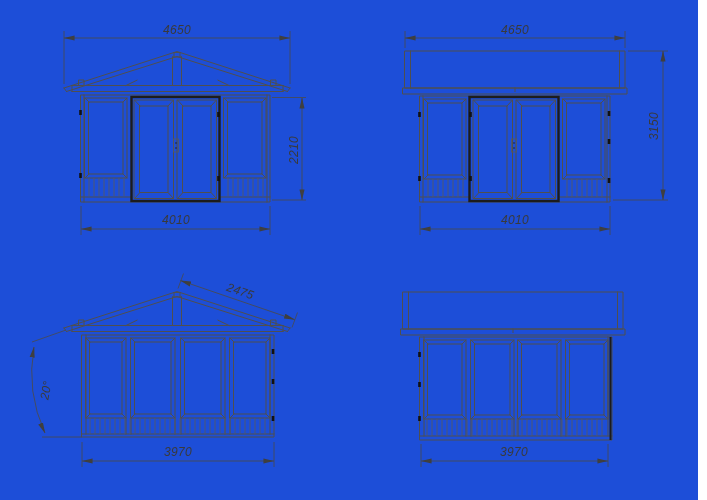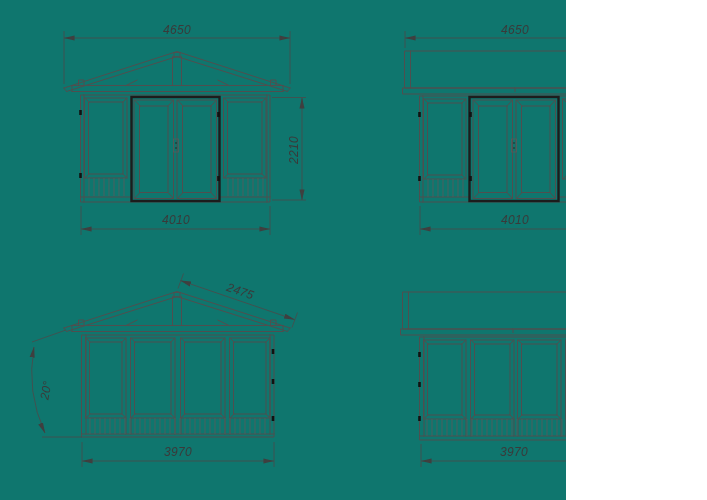--- a/index.html
+++ b/index.html
@@ -1,16 +1,16 @@
 <!DOCTYPE html>
 <html><head>
 <meta charset="utf-8">
 <style>
   html,body{margin:0;padding:0;background:#ffffff;}
-  .canvas{position:relative;width:566px;height:500px;background:#0f766e;overflow:hidden;}
+  .canvas{position:relative;width:698px;height:500px;background:#1d4ed8;overflow:hidden;}
   svg{display:block;}
   .ln{stroke:#4f4f4f;stroke-width:1;fill:none;stroke-linecap:square;}
   .thin{stroke:#5a5a5a;stroke-width:.8;fill:none;}
   .bold{stroke:#1c1c1c;stroke-width:2.4;fill:none;}
   .dim{stroke:#4a4a4a;stroke-width:.85;fill:none;}
   .ext{stroke:#4a4a4a;stroke-width:.8;fill:none;}
   .hinge{stroke:#111;stroke-width:2.6;fill:none;}
   .dim-text{font:italic 12px "Liberation Sans", sans-serif;fill:#3a3a3a;letter-spacing:.3px;}
 </style>
 </head>

